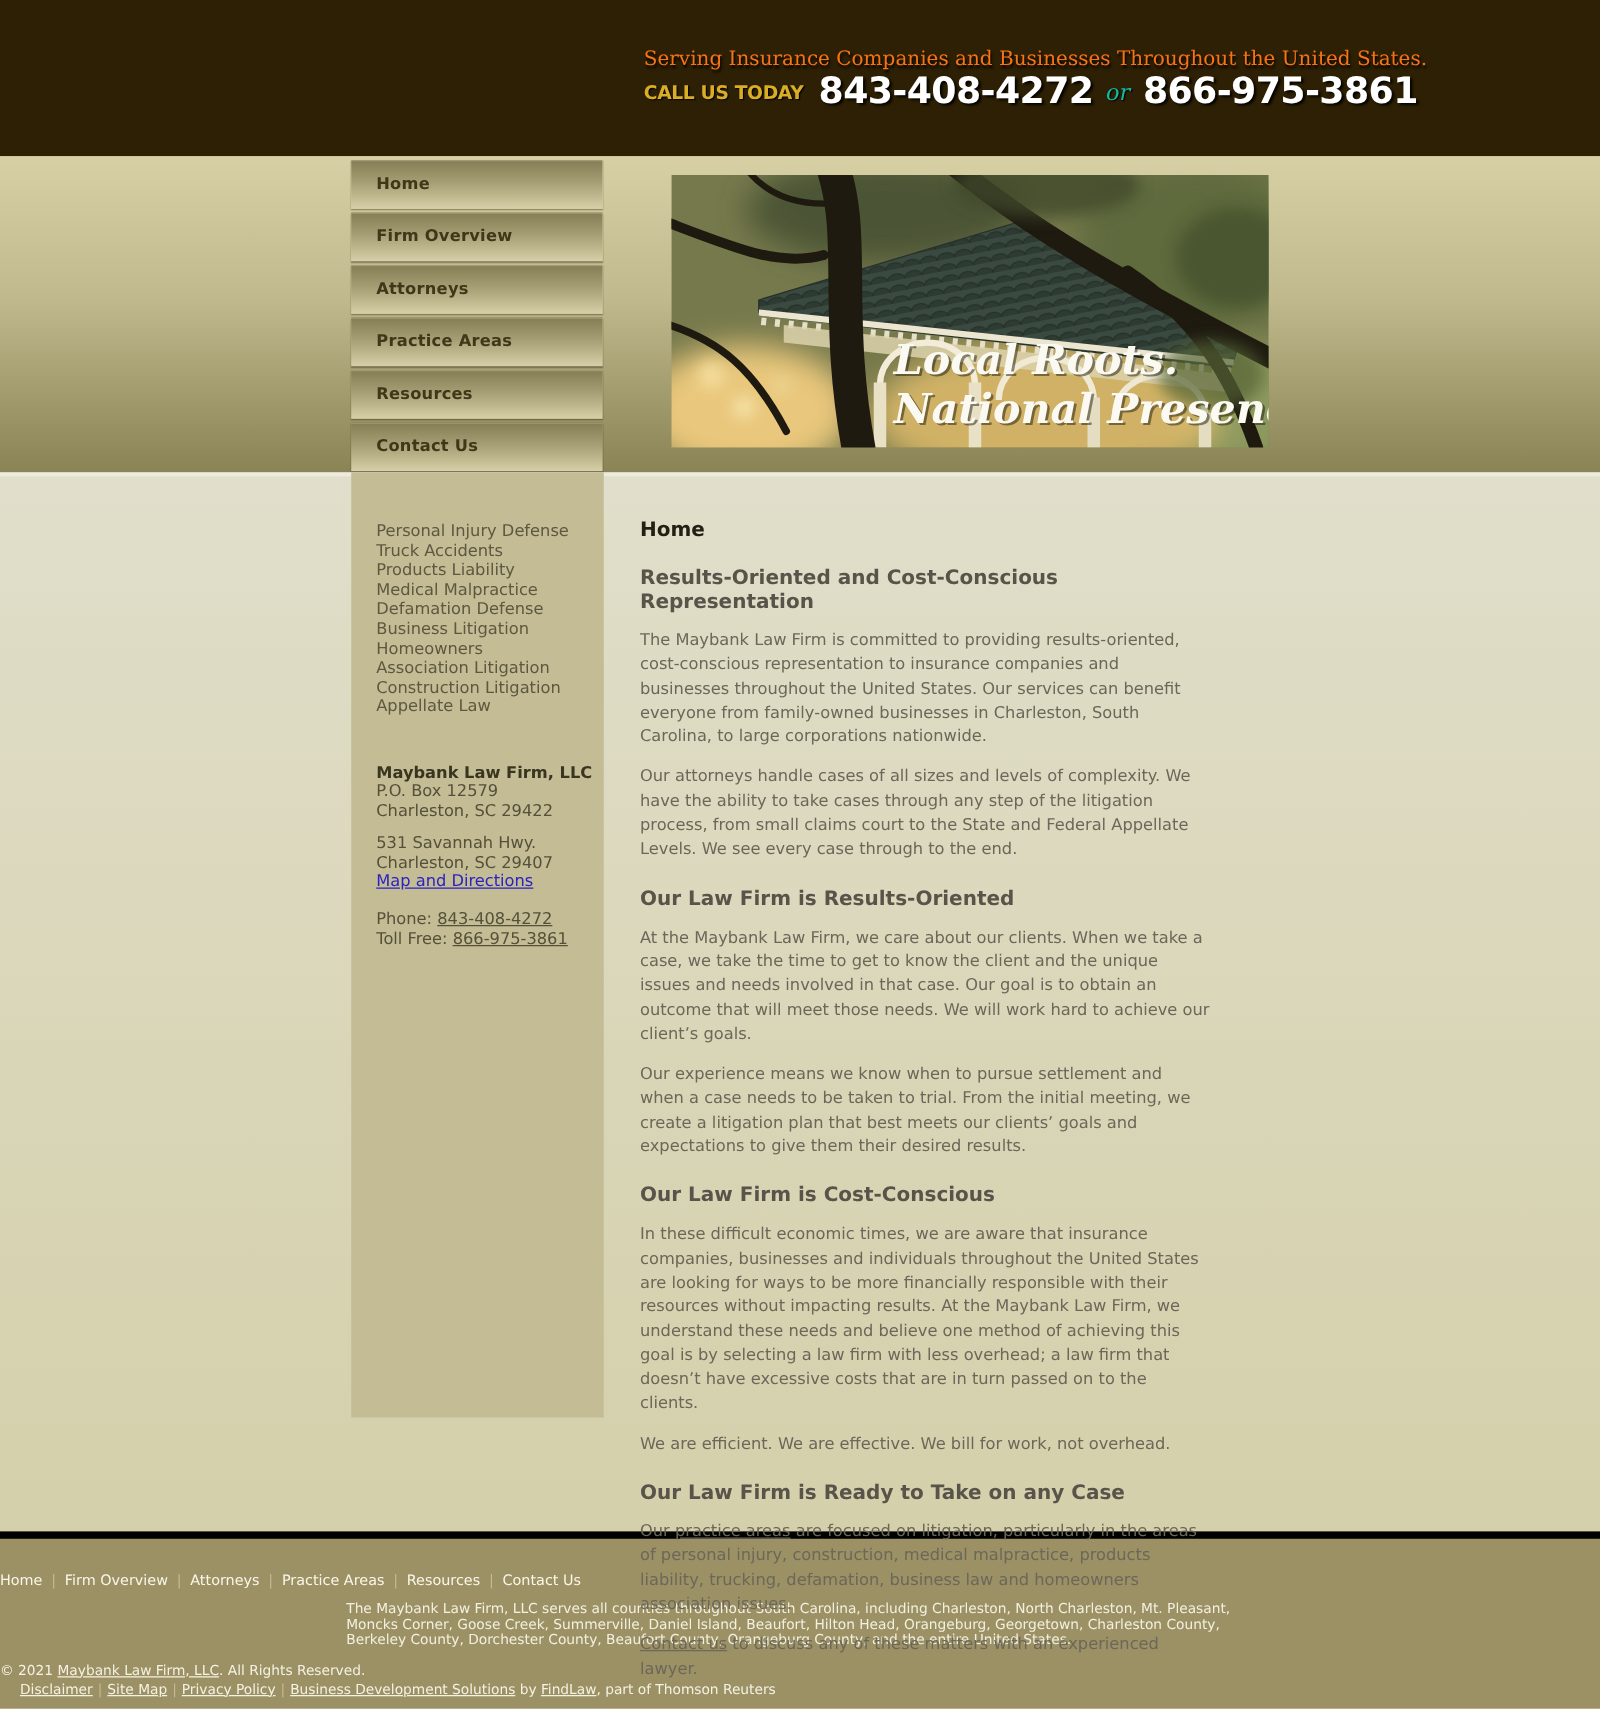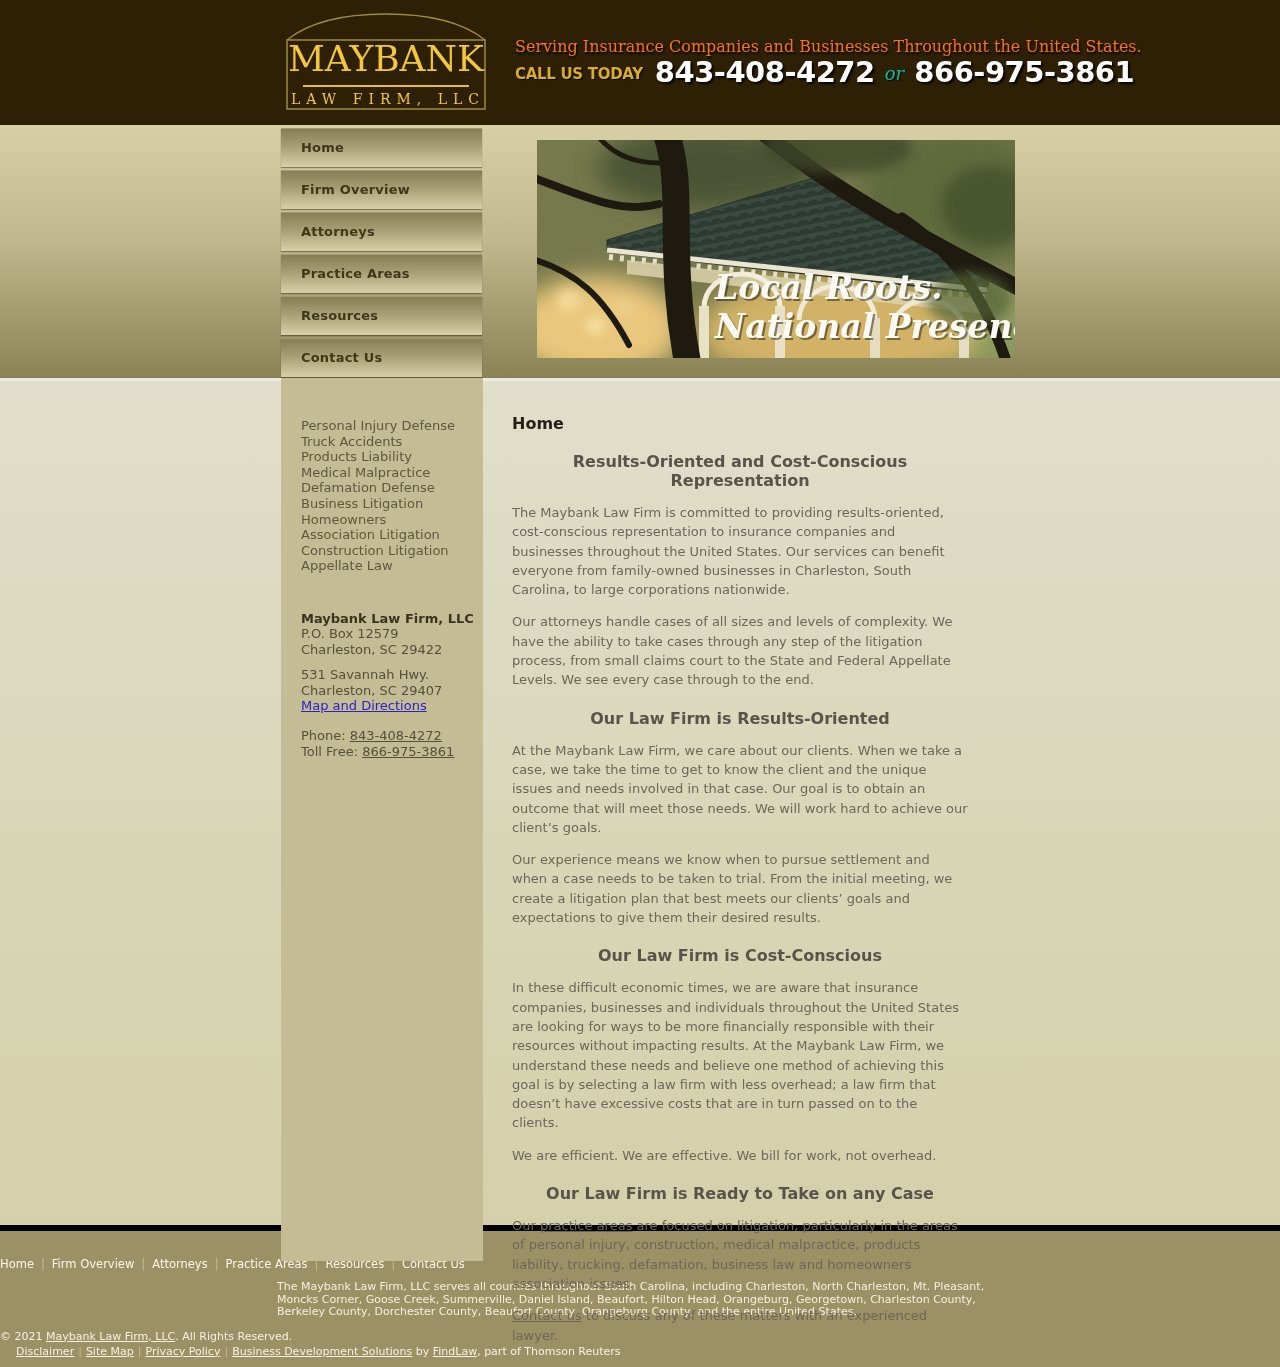--- a/index.html
+++ b/index.html
@@ -55,63 +55,54 @@
     background:linear-gradient(180deg,#847d53 0%,#a59e74 45%,#d6cfa7 100%);
     box-shadow:inset 0 1px 0 rgba(255,255,255,0.22), 0 1px 1px rgba(40,36,16,0.45);
     font-size:13px; font-weight:bold; color:#3e3718; letter-spacing:0.2px; cursor:pointer;
   }
   .hero { position:absolute; left:537px; top:15px; width:478px; height:256px; overflow:hidden; }
   .hero svg { display:block; width:478px; height:218px; }
 
   
   .content { position:relative; height:847px; background:linear-gradient(180deg,#e1decb 0%,#d9d6b8 55%,#d4d0ab 100%); }
   .content-topline { position:absolute; top:0; left:0; right:0; height:3px; background:#edebdf; z-index:1; }
-  .sidebar { position:absolute; left:281px; top:0; width:202px; height:883px; background:#c4bc94; z-index:2; }
+  .sidebar { position:absolute; left:281px; top:0; width:202px; height:756px; background:#c4bc94; z-index:2; }
   .practice-list { margin:40px 0 0 20px; width:160px; }
   .practice-list a {
     display:block; font-size:13px; line-height:15.6px; color:#5d5841; text-decoration:none;
   }
   .firm-info { margin:37px 0 0 20px; font-size:13px; color:#55503a; line-height:15.4px; }
   .firm-name { font-weight:bold; color:#3a3520; }
   .addr-gap { height:10px; }
   .map-link { color:#2b22c3; text-decoration:underline; }
   .phone-line a { color:#55503a; text-decoration:underline; }
 
   .main { position:absolute; left:512px; top:0; width:456px; z-index:2; }
   .main h1 { margin-top:36px; font-size:16px; color:#241f15; font-weight:bold; }
-  .main h2 { margin-top:19px; font-size:16px; color:#59544a; font-weight:bold;text-align:center; }
+  .main h2 { margin-top:19px; font-size:16px; color:#59544a; font-weight:bold; }
   .main p  { margin-top:13px; font-size:13px; color:#6c6759; line-height:19.3px; }
   .main a  { color:#6c6759; text-decoration:underline; }
 
   
   .footer {
     height:142px; background:#9c9165; border-top:6px solid #000000;
     color:#f5f2e2;
   }
   .footer-nav { padding-top:26px; font-size:11.5px; }
   .footer-nav a { color:#faf7ea; text-decoration:none; }
   .fsep { color:#c3ba93; padding:0 7px; }
   .serving { width:726px; margin:10px auto 0; font-size:11px; line-height:12.5px; color:#f3f0df; }
   .copyright { margin-top:11px; font-size:11px; }
   .copyright a, .legal a { color:#f5f2e2; text-decoration:underline; }
   .legal { margin-top:2px; font-size:11px;padding-left:16px; }
 </style>
 </head>
 <body>
 
 <div class="header">
-  <div class="logo-box">
-    <svg class="logo-frame" viewBox="0 0 202 99">
-      <path d="M2,28 C28,7 66,2 101,2 C136,2 174,7 200,28" fill="none" stroke="#9d8a3f" stroke-width="1.5"></path>
-      <rect x="2" y="28" width="198" height="69" fill="none" stroke="#9d8a3f" stroke-width="1.5"></rect>
-    </svg>
-    <div class="logo-name">MAYBANK</div>
-    <div class="logo-divider"></div>
-    <div class="logo-sub">LAW FIRM, LLC</div>
-  </div>
   <div class="tagline">Serving Insurance Companies and Businesses Throughout the United States.</div>
   <div class="call-row">
     <span class="call-label">CALL US TODAY</span>
     <span class="phone-big">843-408-4272</span>
     <span class="or-word">or</span>
     <span class="phone-big">866-975-3861</span>
   </div>
 </div>
 
 <div class="band">

